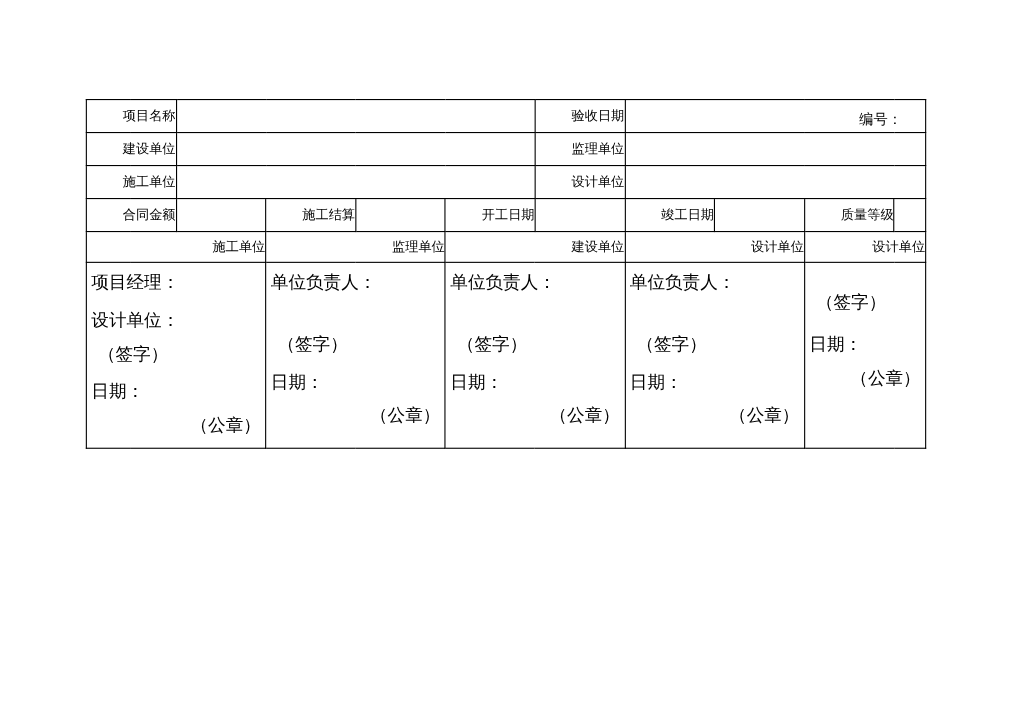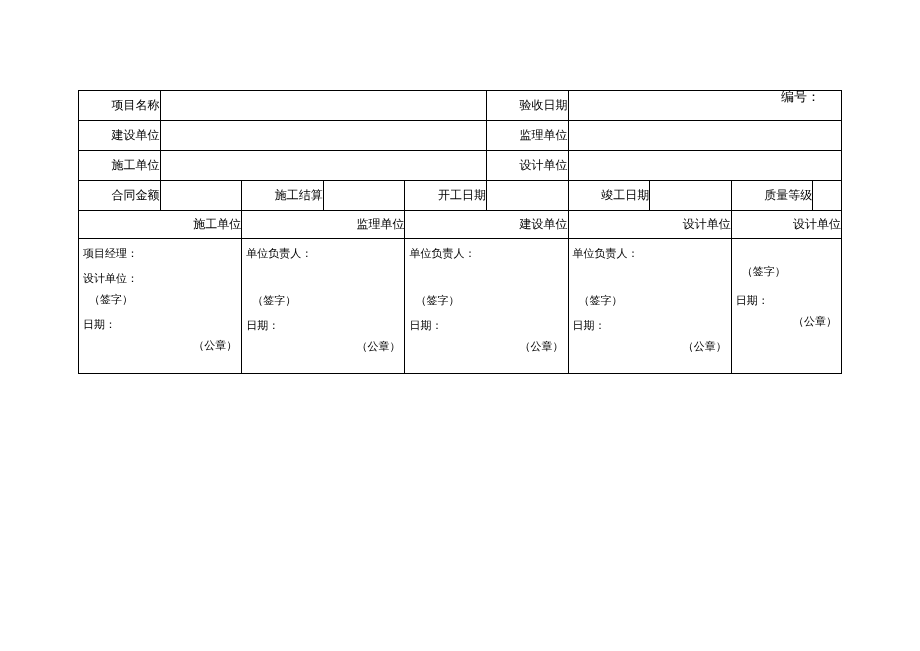--- a/index.html
+++ b/index.html
@@ -12,21 +12,21 @@
   }
   .page {
     width: 920px;
     height: 651px;
     position: relative;
     box-sizing: border-box;
     padding: 90px 78px 0 78px;
   }
   .serial {
     position: absolute;
-    top: 88px;
+    top: 100px;
     right: 100px;
     font-size: 13px;
     margin-left: 36px;
   }
   table {
     border-collapse: collapse;
     width: 100%;
     table-layout: fixed;
   }
   td {
@@ -38,24 +38,25 @@
   }
   .lbl {
     font-size: 12px;
     text-align: right;
   }
   .sig-cell {
     text-align: left;
     vertical-align: top;
     padding: 4px 4px;
     line-height: 1.9;
-    font-size: 11px;
+    font-size: 16px;
   }
   .sig-cell .sign {
     padding-left: 6px;
+    font-family: Liberation Mono, monospace;
   }
   .sig-cell .seal {
     text-align: right;
     padding-left: 30px;
   }
 </style>
 </head>
 <body>
 
 <div class="page">

